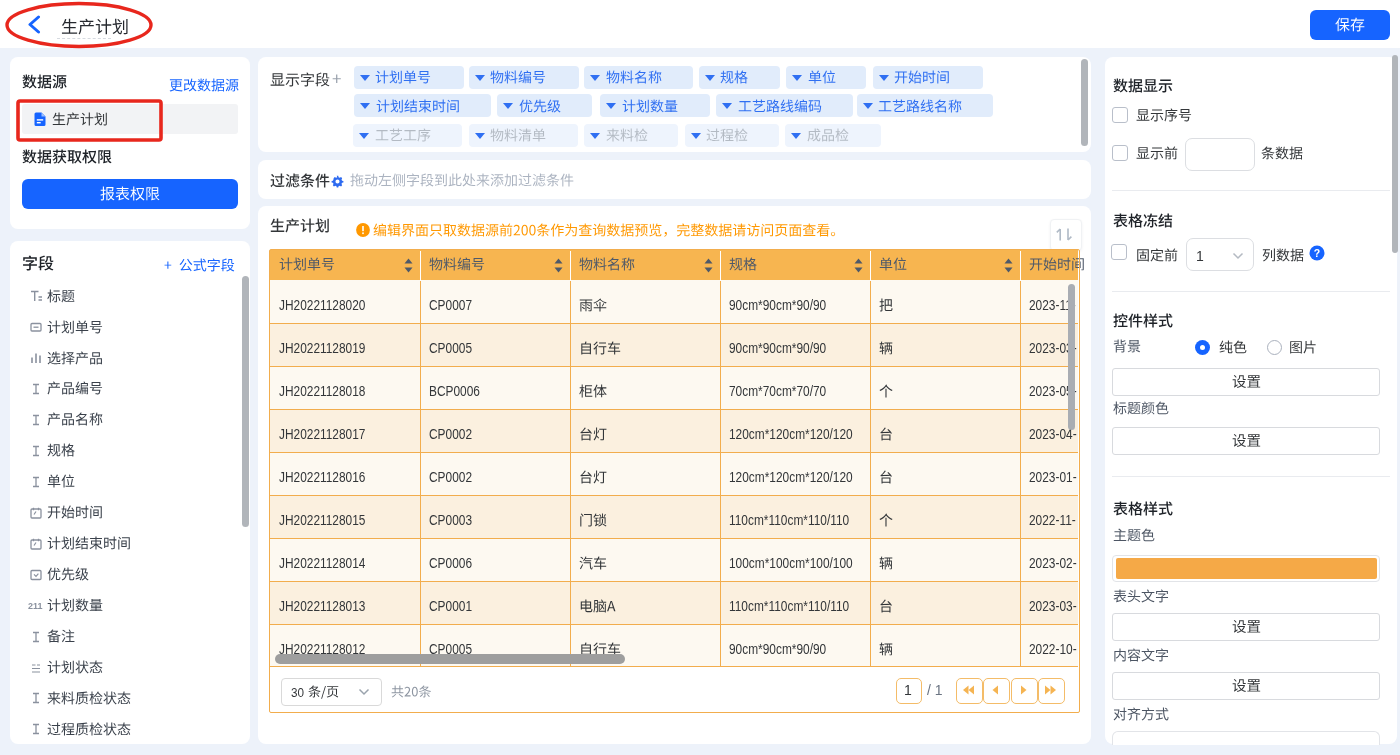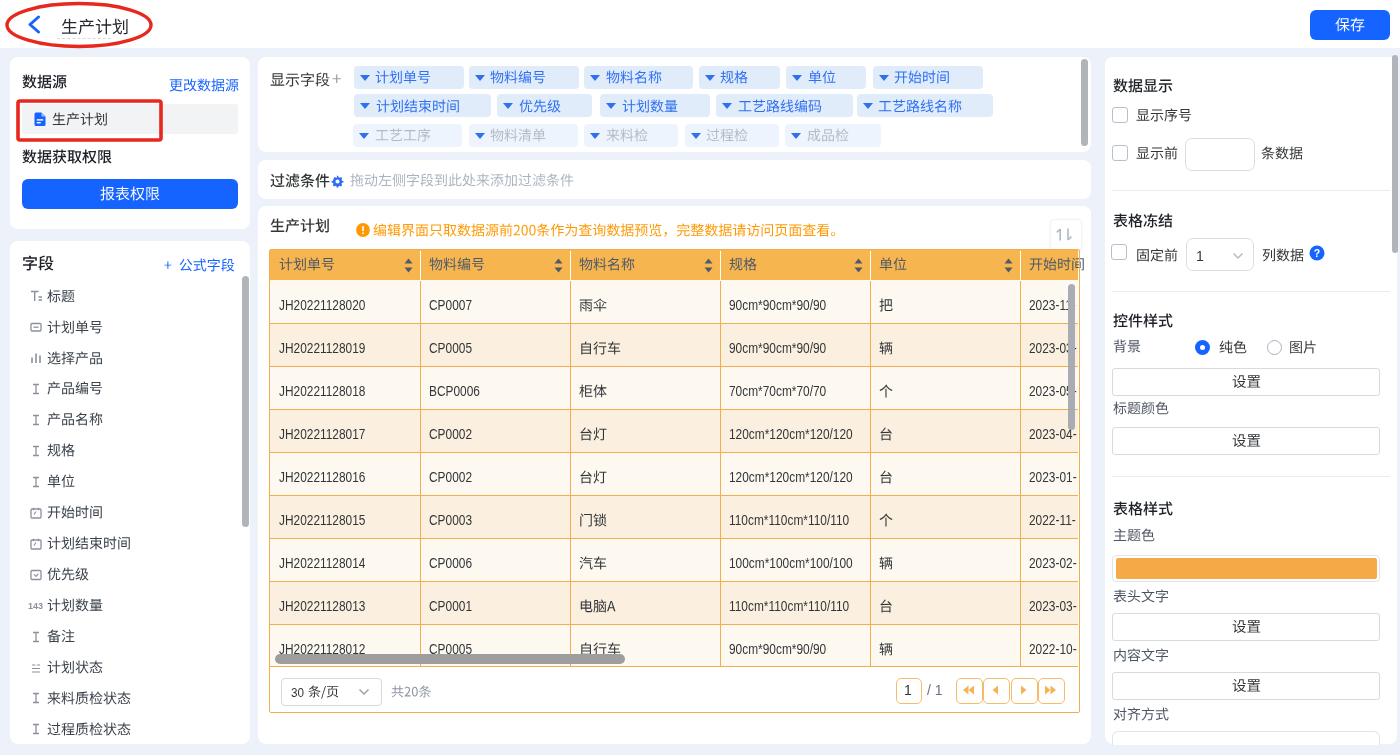--- a/index.html
+++ b/index.html
@@ -211,21 +211,21 @@
       <rect x="2" y="2.5" width="10" height="9" rx="1" fill="none" stroke="#8a919e" stroke-width="1.3"></rect>
       <path d="M5 6.3 l2 2 l2.4 -2.6" fill="none" stroke="#8a919e" stroke-width="1.2"></path>
     </svg>
 <svg class="t" style="left:47px;top:567.15px;" width="43" height="17">
       <g fill="#3a414b" transform="translate(0,12.3) scale(0.014,-0.014)">
         <use href="#r4f18" x="0"></use>
         <use href="#r5148" x="1000"></use>
         <use href="#r7ea7" x="2000"></use>
       </g>
     </svg>
-<div class="abs" style="left:28px;top:601px;font-size:9px;font-weight:bold;color:#8a919e;letter-spacing:0">143</div>
+<div class="abs" style="left:28px;top:601px;font-size:9px;font-weight:bold;color:#8a919e;letter-spacing:0">211</div>
 <svg class="t" style="left:47px;top:598.1px;" width="57" height="17">
       <g fill="#3a414b" transform="translate(0,12.3) scale(0.014,-0.014)">
         <use href="#r8ba1" x="0"></use>
         <use href="#r5212" x="1000"></use>
         <use href="#r6570" x="2000"></use>
         <use href="#r91cf" x="3000"></use>
       </g>
     </svg>
 <svg class="abs" style="left:29px;top:630px" width="14" height="14">
       <path d="M4 2.5 h6 M4 11.5 h6 M7 2.5 v9" fill="none" stroke="#8a919e" stroke-width="1.3"></path>

